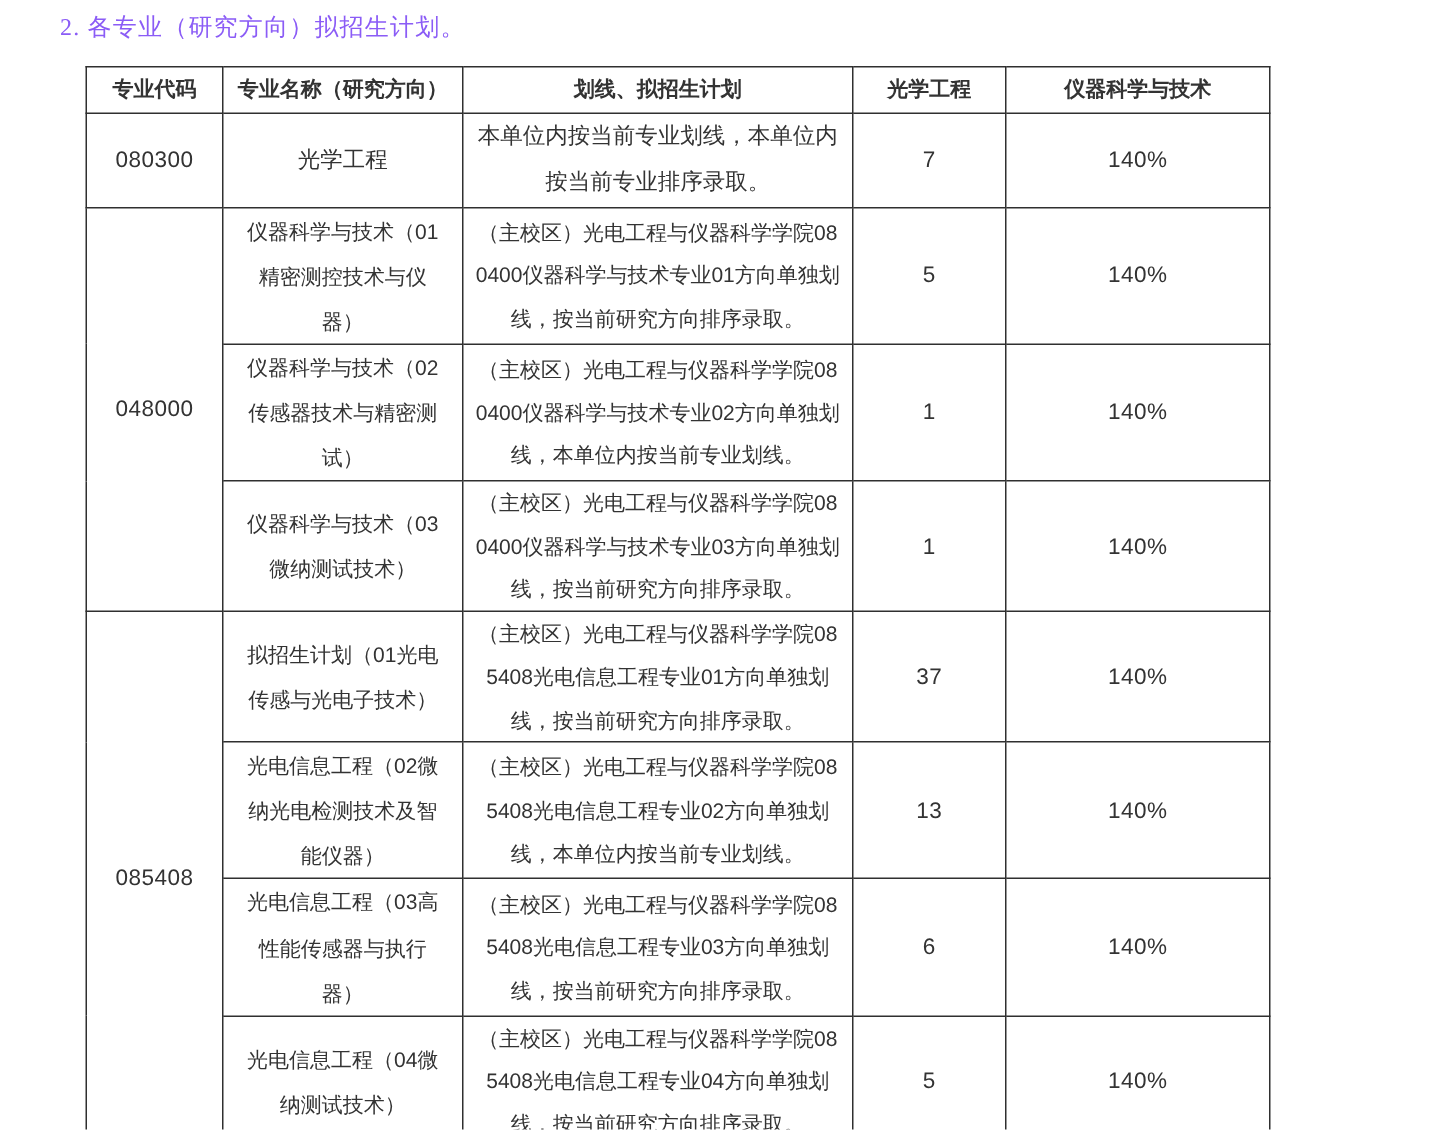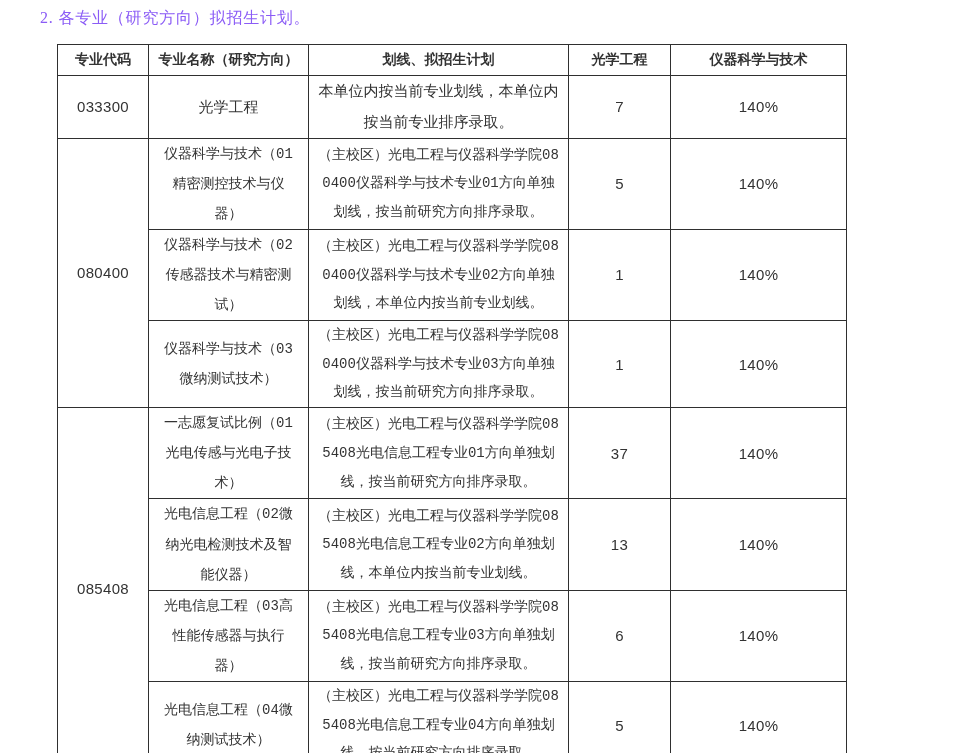--- a/index.html
+++ b/index.html
@@ -47,21 +47,21 @@
   .col-method{width:260px;}
   .col-plan{width:102px;}
   .col-ratio{width:176px;}
   .tr-header{height:31px;}
   .tr-first{height:58px;}
   .tr-tall{height:84px;}
   .tr-last{height:80px;}
   td.major-cell{line-height:2.15;padding:0 14px;}
   td.method-cell{line-height:2.05;padding:0 8px;}
   td.serif{
-    font-family:Liberation Mono, monospace;
+    font-family:Liberation Sans, sans-serif;
     font-size:14px;
   }
   td.code-cell, td.plan-cell, td.ratio-cell{
     font-family:"Liberation Sans", sans-serif;
     letter-spacing:0.3px;
   }
 </style>
 </head>
 <body>
 
@@ -79,48 +79,48 @@
     <tr class="tr-header">
       <th>专业代码</th>
       <th>专业名称（研究方向）</th>
       <th>划线、拟招生计划</th>
       <th>光学工程</th>
       <th>仪器科学与技术</th>
     </tr>
   </thead>
   <tbody>
     <tr class="tr-first">
-      <td class="code-cell">033300</td>
+      <td class="code-cell">080300</td>
       <td class="major-cell">光学工程</td>
       <td class="method-cell">本单位内按当前专业划线，本单位内按当前专业排序录取。</td>
       <td class="plan-cell">7</td>
       <td class="ratio-cell">140%</td>
     </tr>
     <tr class="tr-tall">
-      <td class="code-cell" rowspan="3">080400</td>
+      <td class="code-cell" rowspan="3">048000</td>
       <td class="major-cell serif">仪器科学与技术（01精密测控技术与仪器）</td>
       <td class="method-cell serif">（主校区）光电工程与仪器科学学院080400仪器科学与技术专业01方向单独划线，按当前研究方向排序录取。</td>
       <td class="plan-cell">5</td>
       <td class="ratio-cell">140%</td>
     </tr>
     <tr class="tr-tall">
       <td class="major-cell serif">仪器科学与技术（02传感器技术与精密测试）</td>
       <td class="method-cell serif">（主校区）光电工程与仪器科学学院080400仪器科学与技术专业02方向单独划线，本单位内按当前专业划线。</td>
       <td class="plan-cell">1</td>
       <td class="ratio-cell">140%</td>
     </tr>
     <tr class="tr-tall">
       <td class="major-cell serif">仪器科学与技术（03微纳测试技术）</td>
       <td class="method-cell serif">（主校区）光电工程与仪器科学学院080400仪器科学与技术专业03方向单独划线，按当前研究方向排序录取。</td>
       <td class="plan-cell">1</td>
       <td class="ratio-cell">140%</td>
     </tr>
     <tr class="tr-tall">
       <td class="code-cell" rowspan="4">085408</td>
-      <td class="major-cell serif">一志愿复试比例（01光电传感与光电子技术）</td>
+      <td class="major-cell serif">拟招生计划（01光电传感与光电子技术）</td>
       <td class="method-cell serif">（主校区）光电工程与仪器科学学院085408光电信息工程专业01方向单独划线，按当前研究方向排序录取。</td>
       <td class="plan-cell">37</td>
       <td class="ratio-cell">140%</td>
     </tr>
     <tr class="tr-tall">
       <td class="major-cell serif">光电信息工程（02微纳光电检测技术及智能仪器）</td>
       <td class="method-cell serif">（主校区）光电工程与仪器科学学院085408光电信息工程专业02方向单独划线，本单位内按当前专业划线。</td>
       <td class="plan-cell">13</td>
       <td class="ratio-cell">140%</td>
     </tr>

